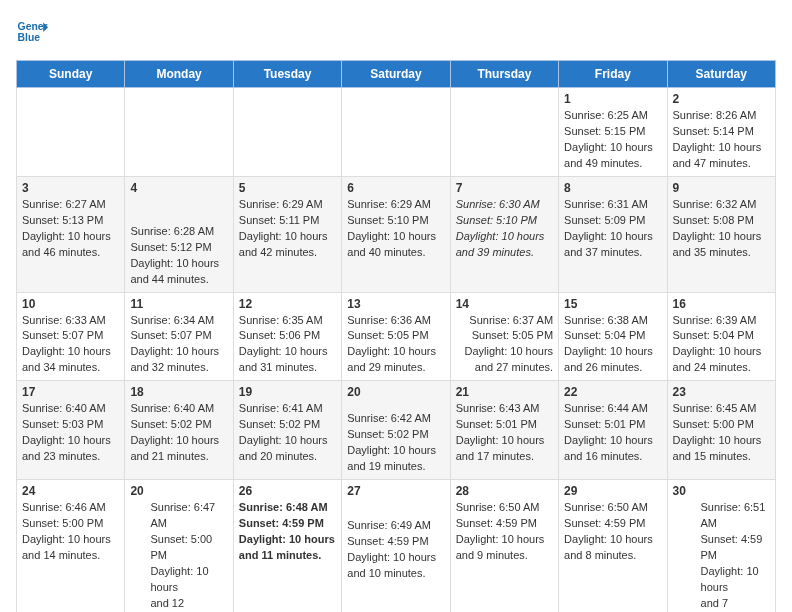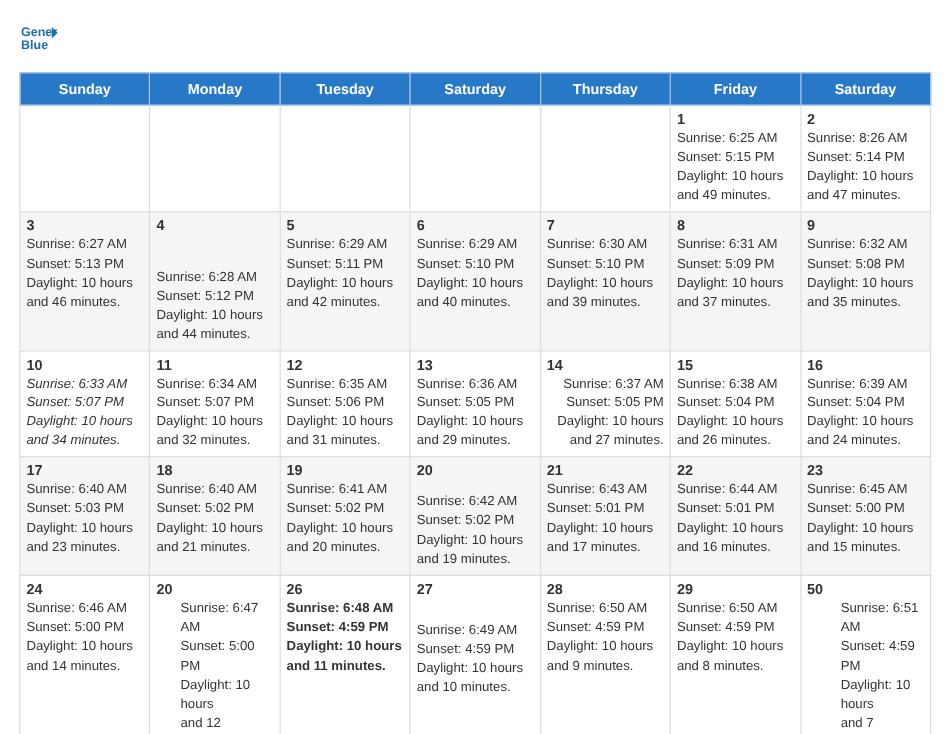--- a/index.html
+++ b/index.html
@@ -152,21 +152,21 @@
         </td>
         <td>
           <span class="day-number">6</span>
           <div class="day-info" style="white-space: pre-line;">Sunrise: 6:29 AM
 Sunset: 5:10 PM
 Daylight: 10 hours
 and 40 minutes.</div>
         </td>
         <td>
           <span class="day-number">7</span>
-          <div class="day-info" style="white-space: pre-line;">Sunrise: 6:30 AM
+          <div class="day-info" style="white-space: pre-line; font-style: italic;">Sunrise: 6:30 AM
 Sunset: 5:10 PM
 Daylight: 10 hours
 and 39 minutes.</div>
         </td>
         <td>
           <span class="day-number">8</span>
           <div class="day-info" style="white-space: pre-line;">Sunrise: 6:31 AM
 Sunset: 5:09 PM
 Daylight: 10 hours
 and 37 minutes.</div>
@@ -175,21 +175,21 @@
           <span class="day-number">9</span>
           <div class="day-info" style="white-space: pre-line;">Sunrise: 6:32 AM
 Sunset: 5:08 PM
 Daylight: 10 hours
 and 35 minutes.</div>
         </td>
       </tr>
       <tr>
         <td>
           <span class="day-number">10</span>
-          <div class="day-info" style="white-space: pre-line; font-style: italic;">Sunrise: 6:33 AM
+          <div class="day-info" style="white-space: pre-line;">Sunrise: 6:33 AM
 Sunset: 5:07 PM
 Daylight: 10 hours
 and 34 minutes.</div>
         </td>
         <td>
           <span class="day-number">11</span>
           <div class="day-info" style="white-space: pre-line;">Sunrise: 6:34 AM
 Sunset: 5:07 PM
 Daylight: 10 hours
 and 32 minutes.</div>
@@ -318,21 +318,21 @@
 and 9 minutes.</div>
         </td>
         <td>
           <span class="day-number">29</span>
           <div class="day-info" style="white-space: pre-line;">Sunrise: 6:50 AM
 Sunset: 4:59 PM
 Daylight: 10 hours
 and 8 minutes.</div>
         </td>
         <td>
-          <span class="day-number">50</span>
+          <span class="day-number">30</span>
           <div class="day-info" style="white-space: pre-line; margin-left: 28px;">Sunrise: 6:51 AM
 Sunset: 4:59 PM
 Daylight: 10 hours
 and 7 minutes.</div>
         </td>
       </tr>
     </tbody>
 </table>
 
 </body></html>

